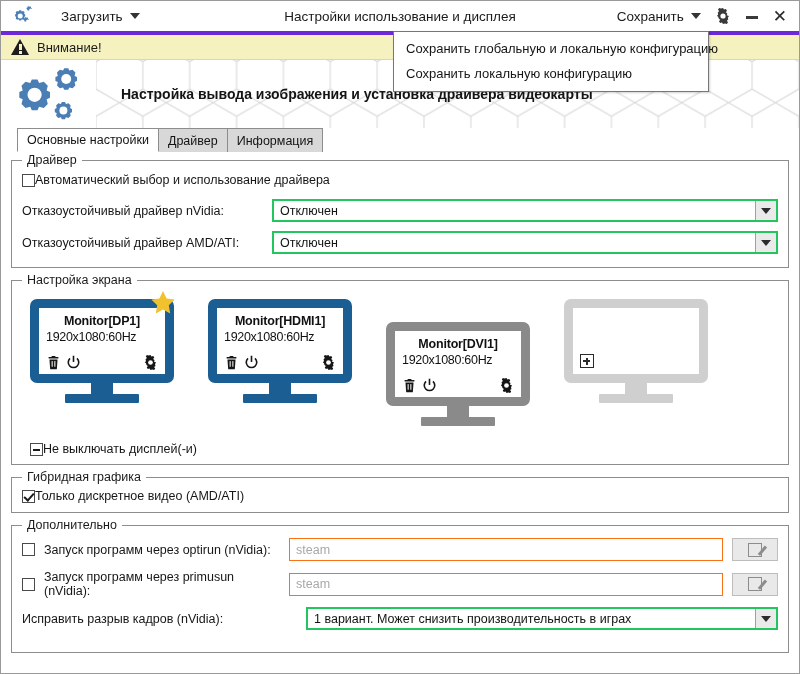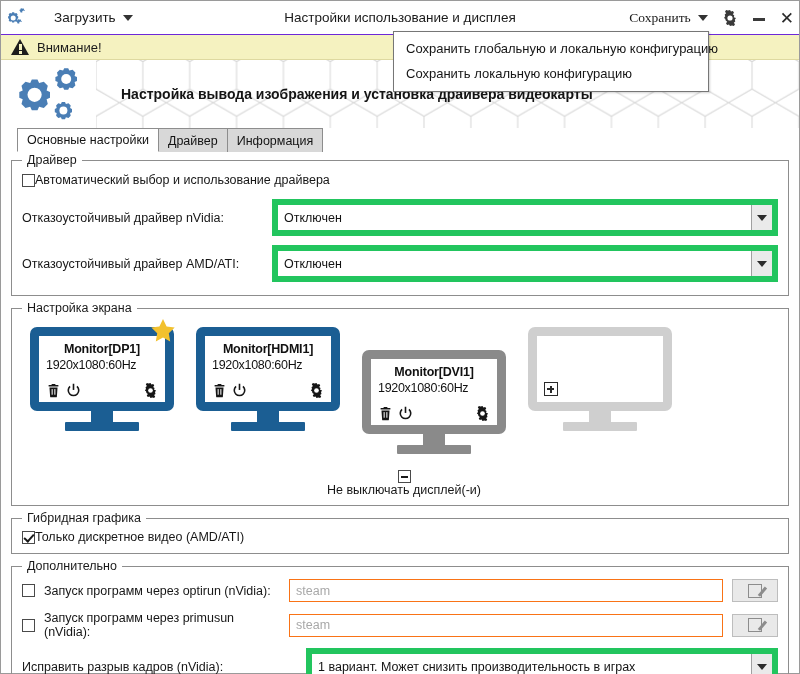--- a/index.html
+++ b/index.html
@@ -15,40 +15,40 @@
     border: 1px solid #9a9a9a;
     background: #ffffff;
     display: flex; flex-direction: column;
   }
 
   
   .titlebar {
     position: relative;
     height: 34px; min-height: 34px;
     background: #ffffff;
-    border-bottom: 1px solid #6d28d9;
+    border-bottom: 4px solid #6d28d9;
     display: flex; align-items: center;
-    padding: 0 1px;
+    padding: 0 8px;
   }
   .app-icon { width: 26px; height: 22px; margin-left: 4px; position: relative; flex: 0 0 auto; }
   .tb-menu {
     margin-left: 22px;
     font-size: 13.5px; color: #1a1a1a;
     display: flex; align-items: center; gap: 7px;
     cursor: default;
   }
   .caret { width: 0; height: 0; border-left: 5px solid transparent; border-right: 5px solid transparent; border-top: 6px solid #333; display:inline-block; }
   .tb-title {
     position: absolute; left: 0; right: 0;
     text-align: center;
     font-size: 13.5px; color: #1a1a1a;
     pointer-events: none;
   }
   .tb-right { margin-left: auto; display: flex; align-items: center; gap: 14px; position: relative; z-index: 3; padding-right: 4px; }
-  .tb-save { font-size: 13.5px; color: #1a1a1a; display: flex; align-items: center; gap: 7px; cursor: default; font-family: Liberation Serif, serif; }
+  .tb-save { font-size: 13.5px; color: #1a1a1a; display: flex; align-items: center; gap: 7px; cursor: default; }
   .icon-gear-sm { width: 16px; height: 16px; position: relative; }
   .win-min { width: 14px; height: 14px; position: relative; }
   .win-min::after { content: ""; position: absolute; left: 1px; right: 1px; top: 7px; height: 3px; background: #3a3a3a; }
   .win-close { font-size: 17px; color: #2a2a2a; line-height: 14px; font-family: "DejaVu Sans", sans-serif; }
 
   
   .dropdown {
     position: absolute; left: 392px; top: 30px; width: 316px;
     background: #ffffff; border: 1px solid #767676;
     z-index: 50; padding: 4px 0 5px 0;
@@ -110,29 +110,29 @@
   .row:last-child { margin-bottom: 0; }
   .lbl { font-size: 12.5px; color: #161616; }
 
   
   .cb { width: 13px; height: 13px; border: 1px solid #4a4a4a; background: #fff; display: inline-block; position: relative; flex: 0 0 auto; }
   .cb.checked::after { content: ""; position: absolute; left: 3px; top: 0px; width: 4px; height: 8px; border: solid #1a1a1a; border-width: 0 2px 2px 0; transform: rotate(42deg); }
   .cb.indet::after { content: ""; position: absolute; left: 2px; top: 5px; width: 7px; height: 2px; background: #1a1a1a; }
   .cb-row { display: flex; align-items: center; }
 
   
-  .combo { position: relative; height: 37px; border: 6px solid #22c55e; background: #fff; display: flex; align-items: center; flex: 1; }
+  .combo { position: relative; height: 23px; border: 2px solid #22c55e; background: #fff; display: flex; align-items: center; flex: 1; }
   .combo .val { font-size: 12.5px; color: #131313; padding-left: 6px; flex: 1; white-space: nowrap; overflow: hidden; }
   .combo .arrowbox { width: 21px; height: 100%; background: #eaeaea; border-left: 1px solid #a0a0a0; display: flex; align-items: center; justify-content: center; }
   .combo .arrowbox::after { content: ""; width: 0; height: 0; border-left: 5px solid transparent; border-right: 5px solid transparent; border-top: 6px solid #2b2b2b; }
 
   .label-col { width: 250px; flex: 0 0 auto; font-size: 12.5px; color: #161616; }
 
   
-  .monitors { display: flex; gap: 22px; padding: 6px 0 4px 8px; }
+  .monitors { display: flex; gap: 34px; padding: 6px 0 4px 8px; }
   .mon { position: relative; width: 144px; }
   .mon-screen {
     border: 9px solid #1b5e93; border-radius: 7px;
     background: #ffffff; height: 84px;
     padding: 6px 7px 4px 7px;
     display: flex; flex-direction: column;
   }
   .mon.off .mon-screen { border-color: #8a8a8a; margin-top: 23px; }
   .mon.empty .mon-screen { border-color: #cfcfcf; }
   .mon-neck { width: 22px; height: 11px; background: #1b5e93; margin: 0 auto; }
@@ -353,21 +353,21 @@
         <div class="mon empty">
           <div class="mon-screen">
             <span class="plus-box"></span>
           </div>
           <div class="mon-neck"></div>
           <div class="mon-base"></div>
         </div>
 
       </div>
 
-      <div class="row cb-row" style="margin-top:12px; margin-left:8px;flex-direction:column;">
+      <div class="row cb-row" style="margin-top:12px; margin-left:8px;">
         <span class="cb indet"></span>
         <span class="lbl">Не выключать дисплей(-и)</span>
       </div>
     </div>
 
     <div class="group" style="padding-top:11px; padding-bottom:9px;">
       <span class="legend">Гибридная графика</span>
       <div class="row cb-row">
         <span class="cb checked"></span>
         <span class="lbl">Только дискретное видео (AMD/ATI)</span>

